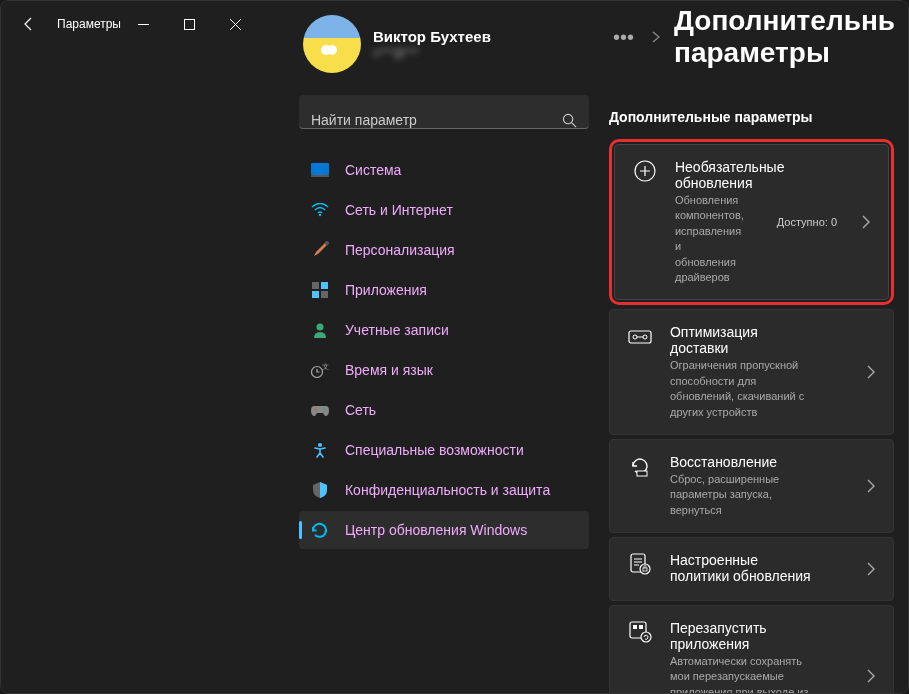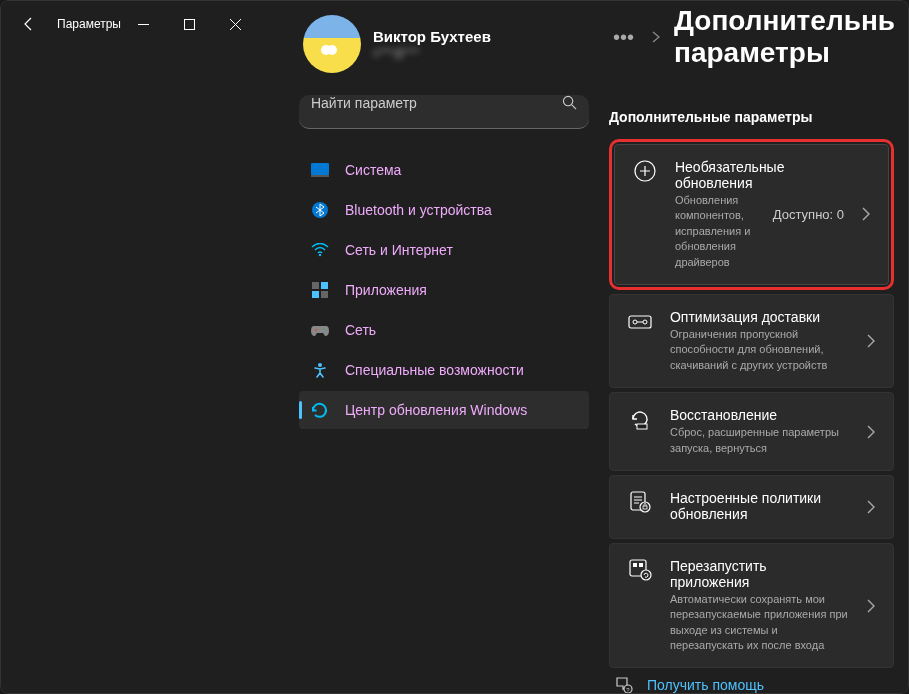--- a/index.html
+++ b/index.html
@@ -19,42 +19,42 @@
   .win-controls { margin-left: auto; display: flex;}
   .win-btn { width: 46px; height: 32px; display: flex; align-items: center; justify-content: center; cursor: pointer;}
   .content { flex: 1; display: flex; padding: 0 14px 0 32px; gap: 20px; overflow: hidden;}
   .sidebar { width: 290px; display: flex; flex-direction: column;}
   .user-block { display: flex; align-items: center; gap: 12px; padding: 14px 4px 22px 4px;}
   .avatar { width: 58px; height: 58px; border-radius: 50%; background: linear-gradient(180deg, #7cb3e8 0%, #7cb3e8 40%, #f8de4a 40%, #f8de4a 100%); position: relative; overflow: hidden;}
   .avatar::before { content:''; position:absolute; left:50%; top:48%; transform:translateX(-50%); width:28px; height:24px; background:#f8de4a; border-radius:14px 14px 10px 10px;}
   .avatar::after { content:''; position:absolute; left:50%; top:52%; transform:translateX(-50%); width:10px; height:10px; background:#fff; border-radius:50%; box-shadow: -6px 0 0 #fff;}
   .user-name { font-size: 15px; font-weight: 600;}
   .user-email { font-size: 12px; color: #999; filter: blur(3px); margin-top: 1px;}
-  .search-box { display: flex; align-items: flex-start; background: #2d2d2d; border-radius: 10px; height: 34px; padding: 0 12px; margin-bottom: 22px; border-bottom: 1px solid #666;}
+  .search-box { display: flex; align-items: flex-end; background: #2d2d2d; border-radius: 4px; height: 34px; padding: 0 12px; margin-bottom: 22px; border-bottom: 1px solid #666;}
   .search-box input { flex:1; background:transparent; border:none; outline:none; color:#ccc; font-size:14px;}
   .search-box input::placeholder { color: #ccc;}
   .nav { display: flex; flex-direction: column; gap: 2px;}
   .nav-item { display:flex; align-items:center; gap:16px; height:38px; padding:0 12px; border-radius:4px; font-size:14px; cursor:pointer; color:#f0abfc;}
   .nav-item.active { background:#2d2d2d; position: relative;}
   .nav-item.active::before { content:''; position:absolute; left:0px; top:10px; bottom:10px; width:3px; background:#4cc2ff; border-radius:2px;}
   .nav-icon { width:18px; height:18px; display:flex; align-items:center; justify-content:center;}
   .main { flex:1; display:flex; flex-direction:column; padding-top: 4px; overflow-y:auto;}
   .breadcrumb { display:flex; align-items:center; gap:14px; margin-bottom: 6px;}
   .bc-dots { font-size:20px; color:#aaa; cursor:pointer; padding: 0 4px;}
   .bc-sep { color:#888;}
   .page-title { font-size:28px; font-weight:600;}
   .thin-bar { height:4px; background:#333; border-radius:2px; margin: 8px 0 26px 0;}
   .section-label { font-size:14px; font-weight:600; margin-bottom:14px;}
   .cards { display:flex; flex-direction:column; gap:4px;}
   .card { display:flex; background:#2b2b2b; border-radius:4px; padding:14px 18px 14px 18px; gap:18px; min-height:64px; cursor:pointer; border: 1px solid #333;}
   .card-icon { width:24px; height:24px; display:flex; align-items:center; justify-content:center; flex-shrink:0; color:#fff;}
   .card-body { flex:1; min-width:0;}
   .card-title { font-size:14px; color:#fff;}
   .card-sub { font-size:11px; color:#aaa; line-height:1.4; margin-top:2px;}
-  .card-trail { display:flex; align-items:center; gap:18px; color:#ccc; font-size:13px;}
+  .card-trail { display:flex; align-items:center; gap:25px; color:#ccc; font-size:11px;margin-left:31px;}
   .chev { color:#aaa;}
   .highlight { border:3px solid #e63030; border-radius:10px; padding:2px;}
   .highlight .card { border: 1px solid #444;}
   .help-row { display:flex; align-items:center; gap:14px; margin-top:8px; padding-left: 6px;}
   .help-row span.txt { color:#4cc2ff; font-size:14px; cursor:pointer;}
   svg { display:block;}
 </style>
 </head>
 <body>
 
@@ -108,68 +108,96 @@
           <span class="nav-icon">
               <svg width="18" height="14" viewBox="0 0 18 14">
                 <rect x="0" y="0" width="18" height="12" rx="1" fill="#0078d4"></rect>
                 <rect x="0" y="12" width="18" height="2" fill="#555"></rect>
               </svg>
             </span>
           <span>Система</span>
         </div>
         <div class="nav-item">
           <span class="nav-icon">
-              <svg width="16" height="16" viewBox="0 0 16 16">
-                <circle cx="8" cy="8" r="8" fill="#0078d4"></circle>
-                <path d="M8 2 L12 5 L8 8 L12 11 L8 14 V2 M4 5 L8 8 M4 11 L8 8" stroke="#fff" stroke-width="1" fill="none"></path>
-              </svg>
-            </span>
-          <span>Bluetooth и устройства</span>
-        </div>
-        <div class="nav-item">
-          <span class="nav-icon">
               <svg width="18" height="14" viewBox="0 0 18 14">
                 <path d="M1 4 Q9 -3 17 4" stroke="#00bcf2" stroke-width="1.6" fill="none"></path>
                 <path d="M4 7 Q9 2 14 7" stroke="#00bcf2" stroke-width="1.6" fill="none"></path>
                 <path d="M7 10 Q9 8 11 10" stroke="#00bcf2" stroke-width="1.6" fill="none"></path>
                 <circle cx="9" cy="12" r="1.2" fill="#00bcf2"></circle>
               </svg>
             </span>
           <span>Сеть и Интернет</span>
         </div>
         <div class="nav-item">
           <span class="nav-icon">
+              <svg width="18" height="18" viewBox="0 0 18 18">
+                <path d="M15 1 L17 3 L7 13 L3 15 L5 11 Z" fill="#d08050"></path>
+                <rect x="14" y="0" width="4" height="4" transform="rotate(45 16 2)" fill="#555"></rect>
+              </svg>
+            </span>
+          <span>Персонализация</span>
+        </div>
+        <div class="nav-item">
+          <span class="nav-icon">
               <svg width="16" height="16" viewBox="0 0 16 16">
                 <rect x="0" y="0" width="7" height="7" fill="#666"></rect>
                 <rect x="9" y="0" width="7" height="7" fill="#4cc2ff"></rect>
                 <rect x="0" y="9" width="7" height="7" fill="#4cc2ff"></rect>
                 <rect x="9" y="9" width="7" height="7" fill="#666"></rect>
               </svg>
             </span>
           <span>Приложения</span>
         </div>
         <div class="nav-item">
           <span class="nav-icon">
+              <svg width="16" height="16" viewBox="0 0 16 16">
+                <circle cx="8" cy="5" r="3.5" fill="#3aa87a"></circle>
+                <path d="M2 16 Q2 10 8 10 Q14 10 14 16 Z" fill="#3aa87a"></path>
+              </svg>
+            </span>
+          <span>Учетные записи</span>
+        </div>
+        <div class="nav-item">
+          <span class="nav-icon">
+              <svg width="18" height="16" viewBox="0 0 18 16">
+                <circle cx="6" cy="10" r="5.5" stroke="#aaa" stroke-width="1.2" fill="none"></circle>
+                <path d="M6 7 V10 H8.5" stroke="#aaa" stroke-width="1.2" fill="none"></path>
+                <text x="11" y="7" font-size="7" fill="#aaa">文</text>
+              </svg>
+            </span>
+          <span>Время и язык</span>
+        </div>
+        <div class="nav-item">
+          <span class="nav-icon">
               <svg width="18" height="14" viewBox="0 0 18 14">
                 <path d="M3 3 H15 Q18 3 18 8 Q18 13 14 13 L12 10 H6 L4 13 Q0 13 0 8 Q0 3 3 3 Z" fill="#888"></path>
                 <circle cx="5" cy="7" r="1" fill="#d44"></circle>
                 <circle cx="13" cy="6" r="0.8" fill="#4a4"></circle>
                 <circle cx="14.5" cy="8" r="0.8" fill="#49d"></circle>
               </svg>
             </span>
           <span>Сеть</span>
         </div>
         <div class="nav-item">
           <span class="nav-icon">
               <svg width="16" height="16" viewBox="0 0 16 16">
                 <circle cx="8" cy="3" r="2" fill="#4cc2ff"></circle>
                 <path d="M3 6 L8 7 L13 6 M8 7 V11 M8 11 L5 15 M8 11 L11 15" stroke="#4cc2ff" stroke-width="1.6" fill="none" stroke-linecap="round"></path>
               </svg>
             </span>
           <span>Специальные возможности</span>
+        </div>
+        <div class="nav-item">
+          <span class="nav-icon">
+              <svg width="14" height="16" viewBox="0 0 14 16">
+                <path d="M7 0 L14 3 V8 Q14 14 7 16 Q0 14 0 8 V3 Z" fill="#666"></path>
+                <path d="M7 0 L14 3 V8 Q14 14 7 16 V0 Z" fill="#4cc2ff"></path>
+              </svg>
+            </span>
+          <span>Конфиденциальность и защита</span>
         </div>
         <div class="nav-item active">
           <span class="nav-icon">
               <svg width="17" height="17" viewBox="0 0 17 17">
                 <path d="M2 8.5 A6.5 6.5 0 1 1 4 13" stroke="#00bcf2" stroke-width="2" fill="none"></path>
                 <path d="M2 5 L2 8.5 L5.5 8.5" stroke="#00bcf2" stroke-width="2" fill="none"></path>
               </svg>
             </span>
           <span>Центр обновления Windows</span>
         </div>

